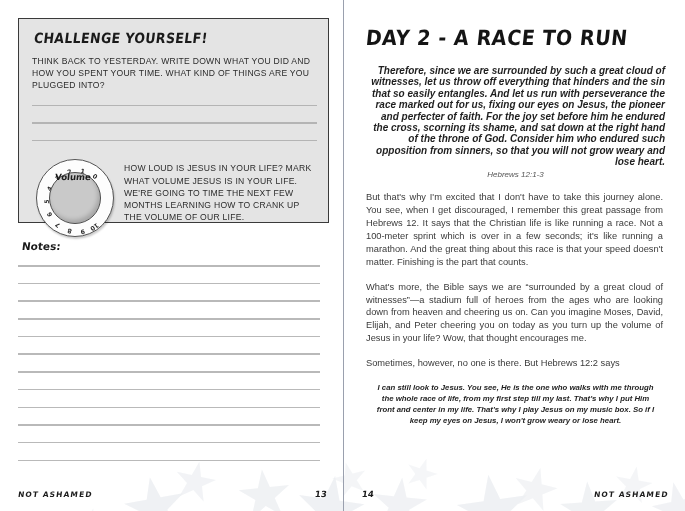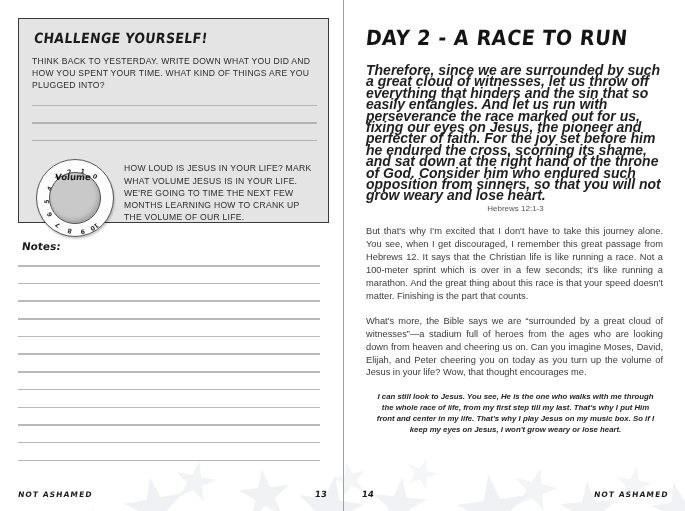--- a/index.html
+++ b/index.html
@@ -199,27 +199,28 @@
     font-size: 19px;
     letter-spacing: 0.6px;
     color: #141414;
     transform: skewX(-6deg) scaleY(1.1);
     transform-origin: left center;
     margin: 12px 0 0 6px;
   }
   .scripture {
     font-weight: bold;
     font-style: italic;
-    font-size: 14px;
+    font-size: 10px;
     line-height: 11.4px;
-    text-align: left;
+    text-align: right;
     color: #1f1f1f;
     margin: 17px 6px 0 6px;
   }
   .scripture-ref {
+    font-style: italic;
     font-weight: normal;
     font-size: 8px;
     text-align: center;
     color: #555;
     margin: 2.5px 0 0 0;
   }
   .body-p {
     font-size: 9.3px;
     line-height: 12.9px;
     text-align: justify;
@@ -300,20 +301,21 @@
 
   <div class="page page-right">
 
     <div class="day-title">DAY 2 - A RACE TO RUN</div>
 
     <div class="scripture">Therefore, since we are surrounded by such a great cloud of witnesses, let us throw off everything that hinders and the sin that so easily entangles. And let us run with perseverance the race marked out for us, fixing our eyes on Jesus, the pioneer and perfecter of faith. For the joy set before him he endured the cross, scorning its shame, and sat down at the right hand of the throne of God. Consider him who endured such opposition from sinners, so that you will not grow weary and lose heart.</div>
     <div class="scripture-ref">Hebrews 12:1-3</div>
 
     <div class="body-p">But that's why I'm excited that I don't have to take this journey alone. You see, when I get discouraged, I remember this great passage from Hebrews 12. It says that the Christian life is like running a race. Not a 100-meter sprint which is over in a few seconds; it's like running a marathon. And the great thing about this race is that your speed doesn't matter. Finishing is the part that counts.</div>
     <div class="body-p">What's more, the Bible says we are “surrounded by a great cloud of witnesses”—a stadium full of heroes from the ages who are looking down from heaven and cheering us on. Can you imagine Moses, David, Elijah, and Peter cheering you on today as you turn up the volume of Jesus in your life? Wow, that thought encourages me.</div>
+    <div class="body-p">Sometimes, however, no one is there. But Hebrews 12:2 says</div>
 
     <div class="pull-quote">I can still look to Jesus. You see, He is the one who walks with me through the whole race of life, from my first step till my last. That's why I put Him front and center in my life. That's why I play Jesus on my music box. So if I keep my eyes on Jesus, I won't grow weary or lose heart.</div>
 
     <div class="footer">
       <span class="footer-page">14</span>
       <span class="footer-brand">NOT ASHAMED</span>
     </div>
   </div>
 
   <div class="stars" id="stars">

